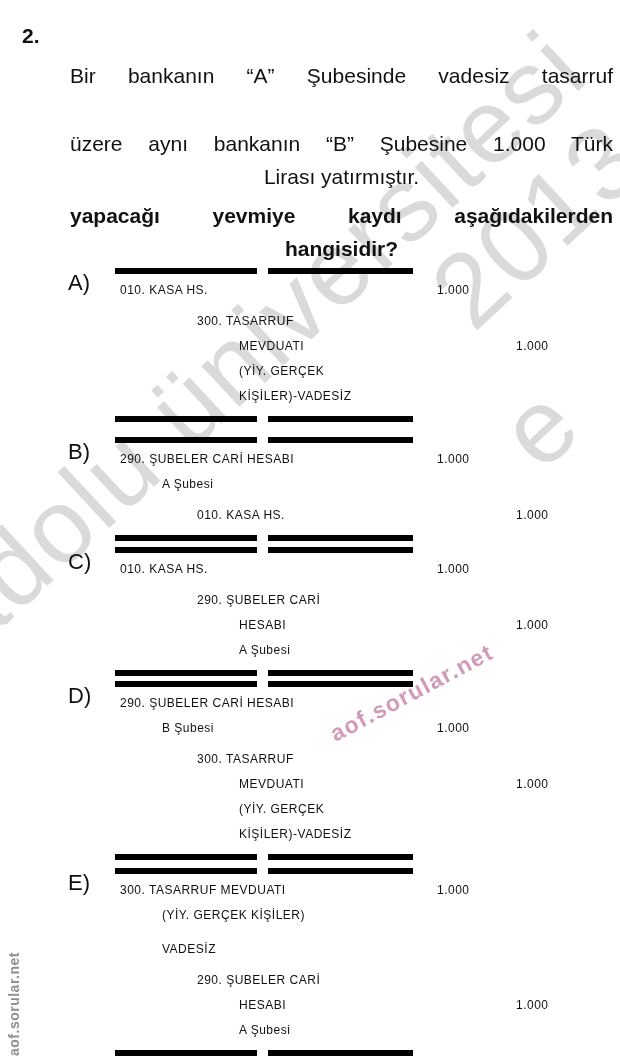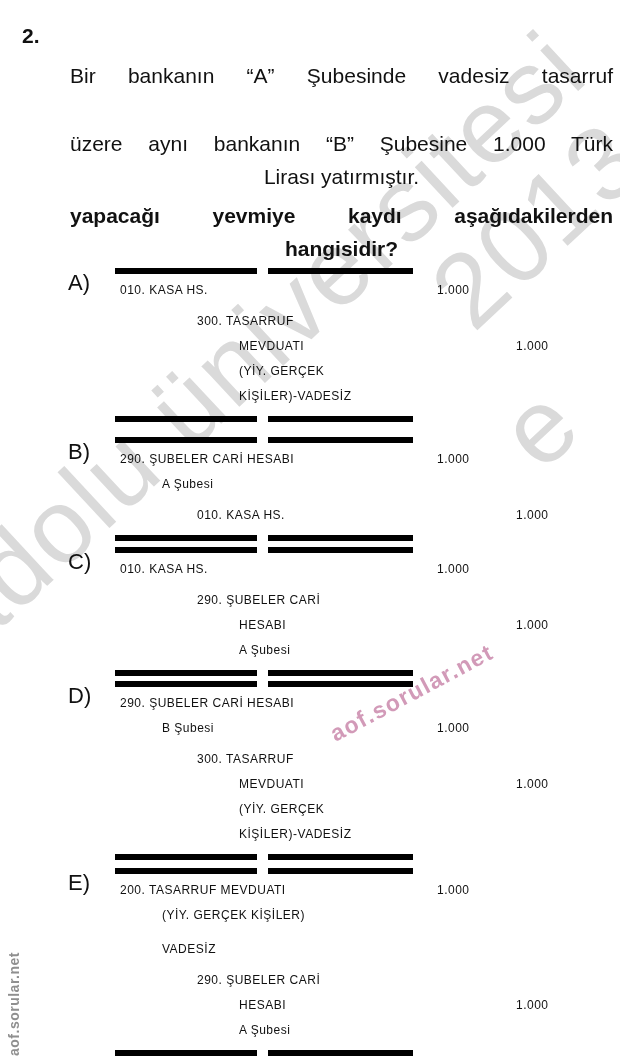--- a/index.html
+++ b/index.html
@@ -138,21 +138,21 @@
           <i class="seg l"></i>
           <i class="seg r"></i>
         </div>
       </div>
       <div class="opt" style="top: 868px;">
         <span class="opt-letter">E)</span>
         <div class="rule top">
           <i class="seg l"></i>
           <i class="seg r"></i>
         </div>
-        <div class="row" style="padding-left: 5px;"><span>200. TASARRUF MEVDUATI</span><span class="amt debit">1.000</span></div>
+        <div class="row" style="padding-left: 5px;"><span>300. TASARRUF MEVDUATI</span><span class="amt debit">1.000</span></div>
         <div class="row" style="padding-left: 47px;"><span>(YİY. GERÇEK KİŞİLER)</span></div>
         <div class="row" style="padding-left: 47px; margin-top: 9px;"><span>VADESİZ</span></div>
         <div class="row credit-first" style="padding-left: 82px;"><span>290. ŞUBELER CARİ</span></div>
         <div class="row" style="padding-left: 124px;"><span>HESABI</span><span class="amt credit">1.000</span></div>
         <div class="row" style="padding-left: 124px;"><span>A Şubesi</span></div>
         <div class="rule bottom">
           <i class="seg l"></i>
           <i class="seg r"></i>
         </div>
       </div>

